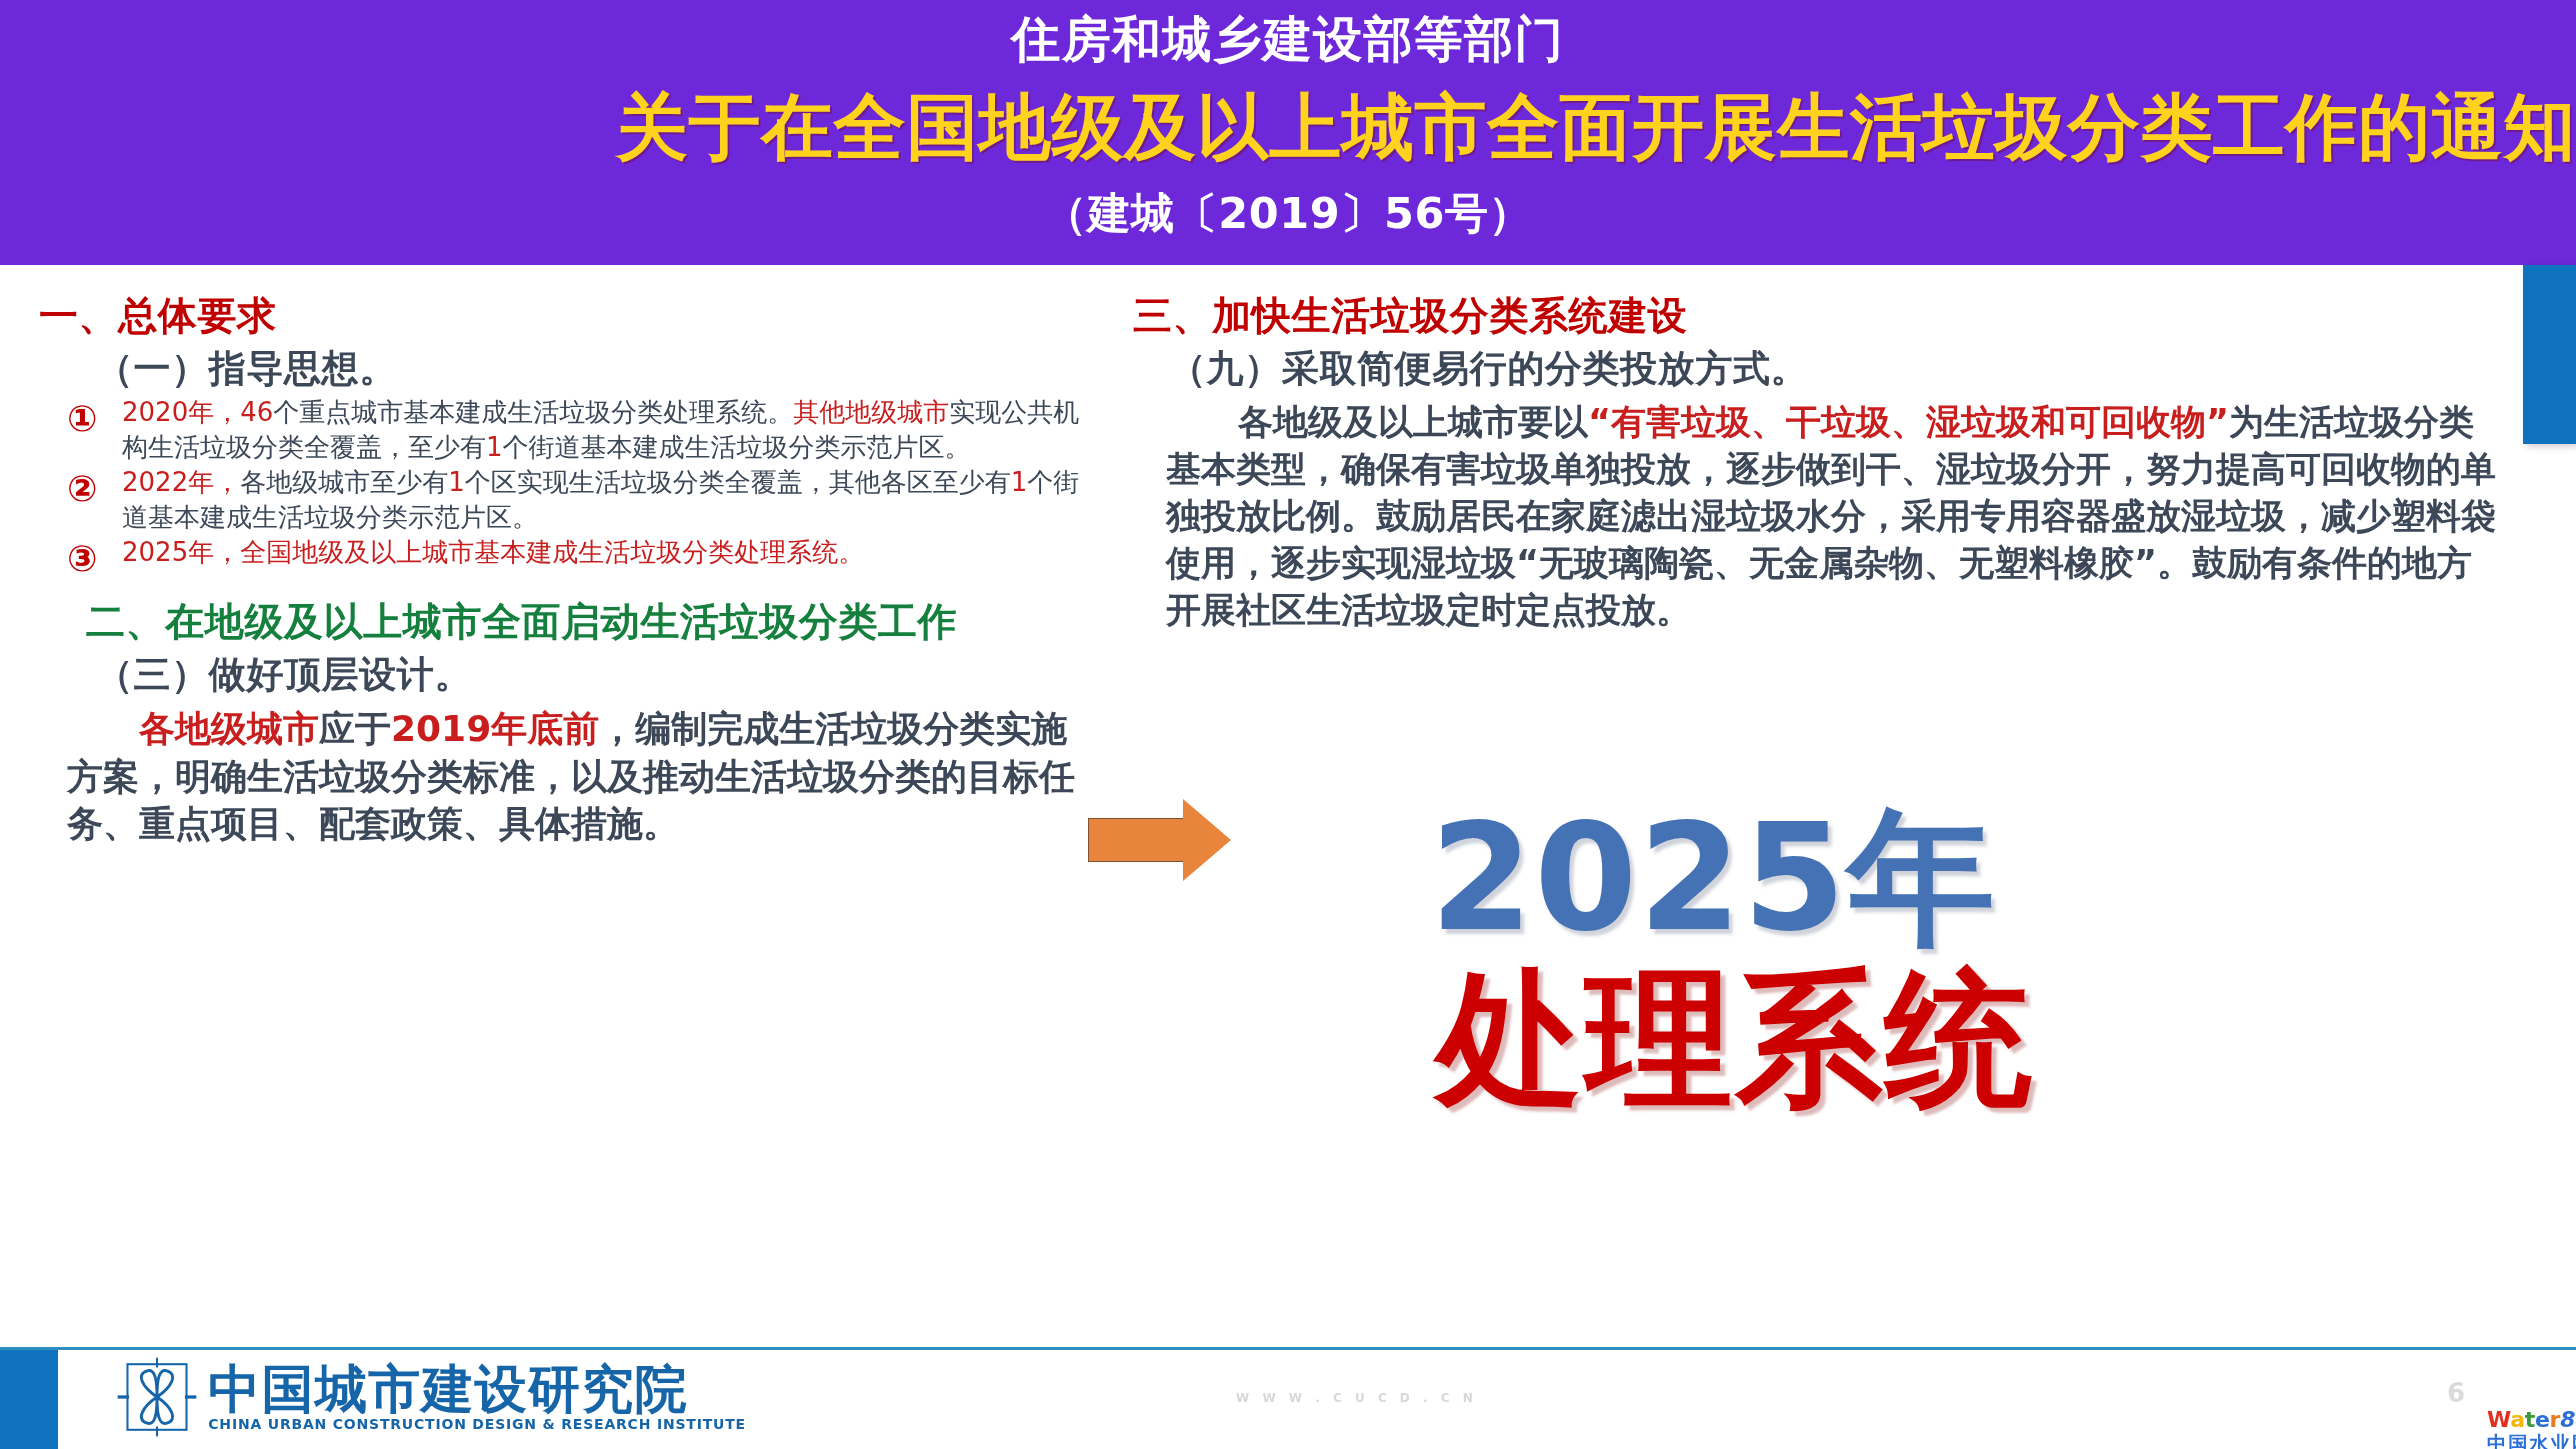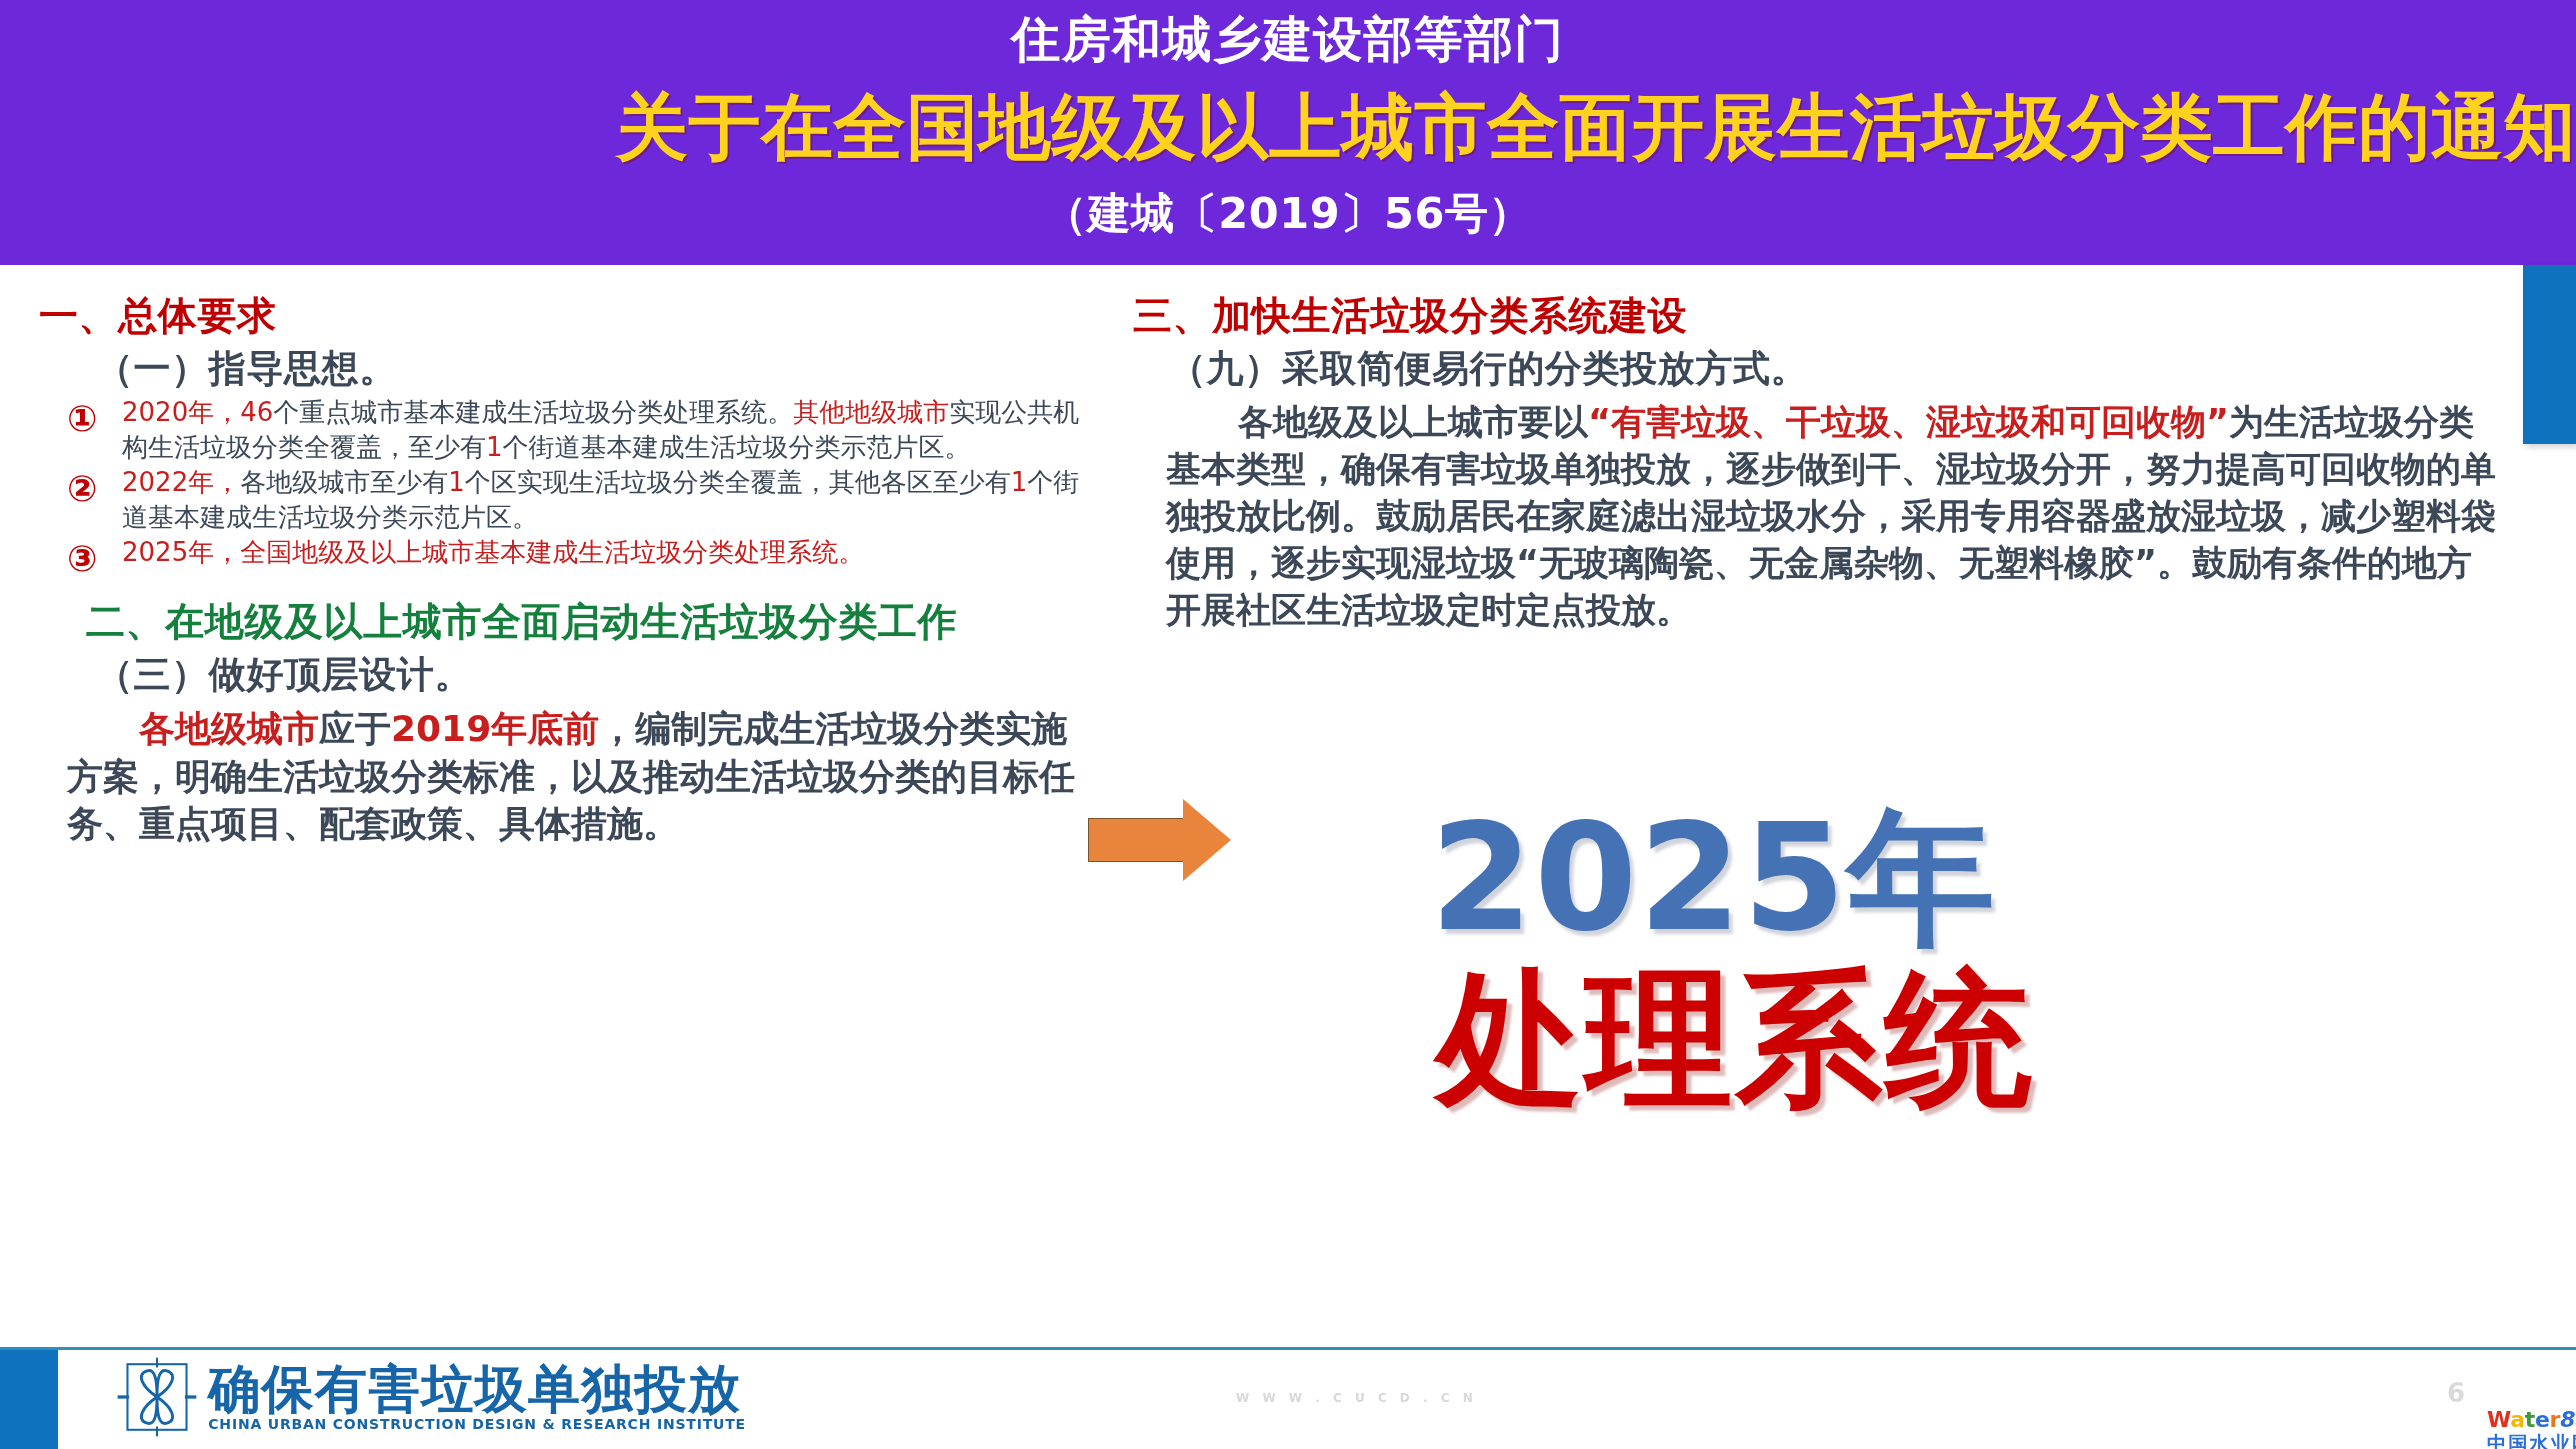--- a/index.html
+++ b/index.html
@@ -339,21 +339,21 @@
   <svg class="logo-mark" viewBox="0 0 100 100">
     <rect x="14" y="10" width="72" height="80" fill="none" stroke="#1565A8" stroke-width="2.5"></rect>
     <line x1="50" y1="2" x2="50" y2="14" stroke="#1565A8" stroke-width="2.5"></line>
     <line x1="50" y1="86" x2="50" y2="98" stroke="#1565A8" stroke-width="2.5"></line>
     <line x1="2" y1="50" x2="16" y2="50" stroke="#1565A8" stroke-width="4"></line>
     <line x1="84" y1="50" x2="98" y2="50" stroke="#1565A8" stroke-width="4"></line>
     <path d="M50 50 C32 38, 24 22, 38 18 C48 15, 50 30, 50 50 C50 30, 52 15, 62 18 C76 22, 68 38, 50 50 Z" fill="none" stroke="#1565A8" stroke-width="3.5"></path>
     <path d="M50 50 C32 62, 24 78, 38 82 C48 85, 50 70, 50 50 C50 70, 52 85, 62 82 C76 78, 68 62, 50 50 Z" fill="none" stroke="#1565A8" stroke-width="3.5"></path>
   </svg>
   <div class="logo-texts">
-    <div class="logo-cn">确保有害垃圾单独投放</div>
+    <div class="logo-cn">中国城市建设研究院</div>
     <div class="logo-en">CHINA URBAN CONSTRUCTION DESIGN &amp; RESEARCH INSTITUTE</div>
   </div>
 </div>
 
 <div class="footer-url">W W W . C U C D . C N</div>
 <div class="page-num">6</div>
 
 <div class="watermark">
   <div class="wm-line1"><span class="w">W</span><span class="a">a</span><span class="t">t</span><span class="e">e</span><span class="r">r</span><span class="num">8848</span></div>
   <div class="wm-line2">中国水业网</div>

